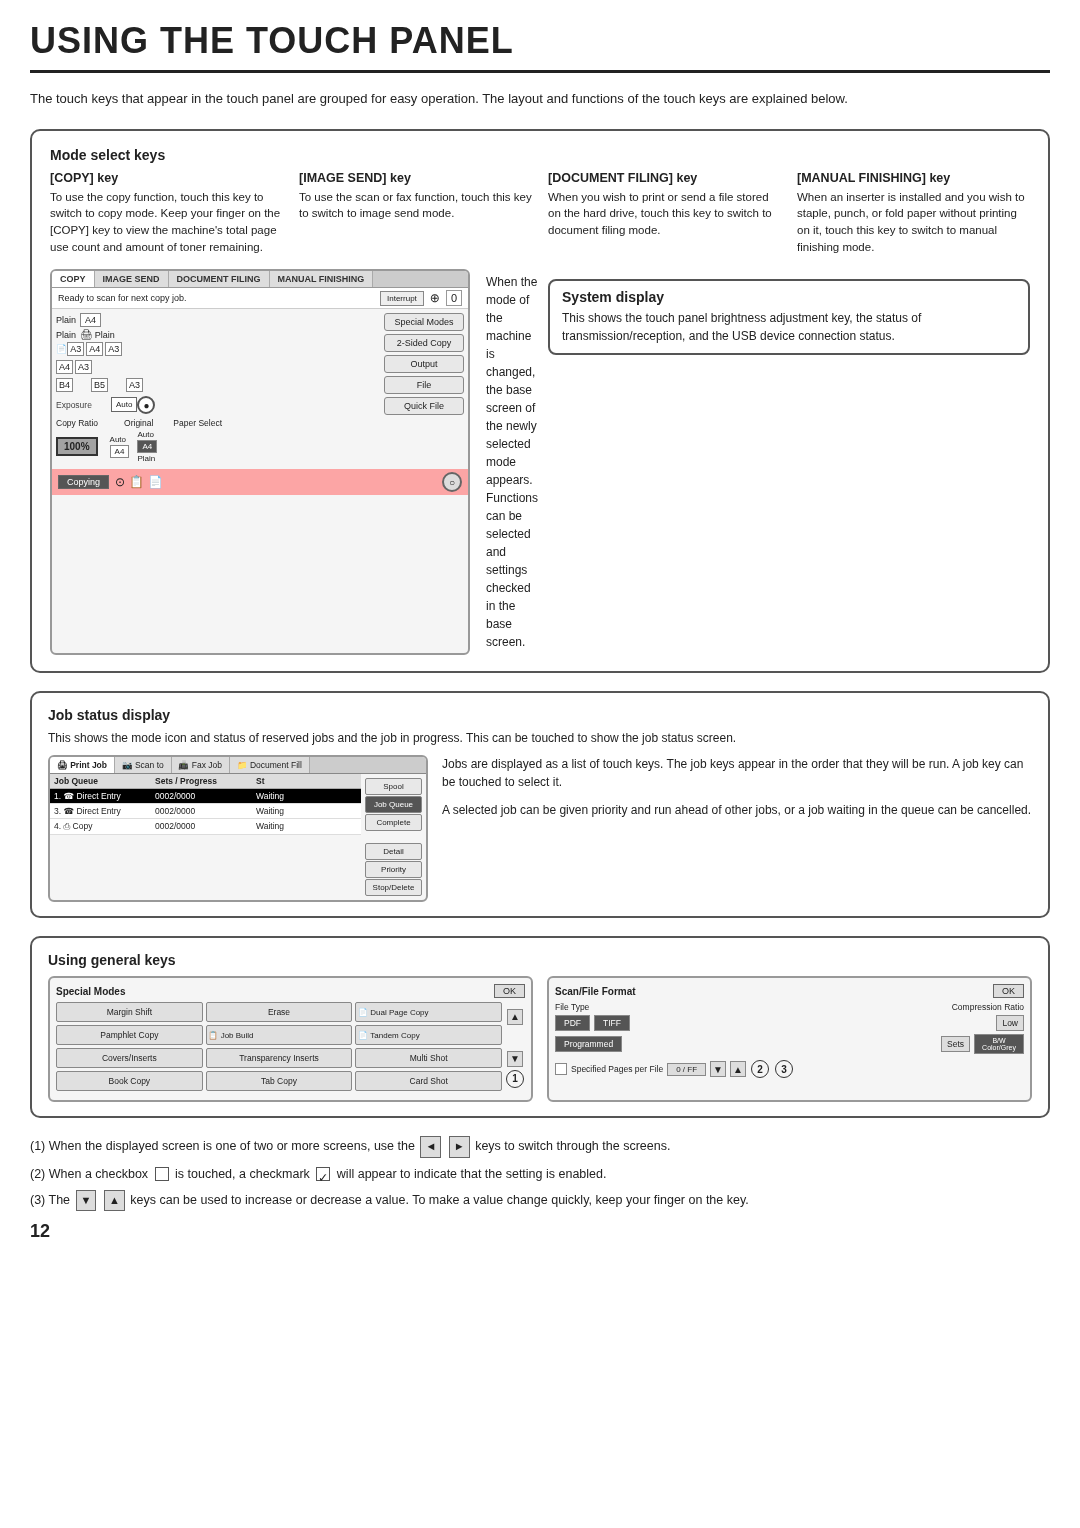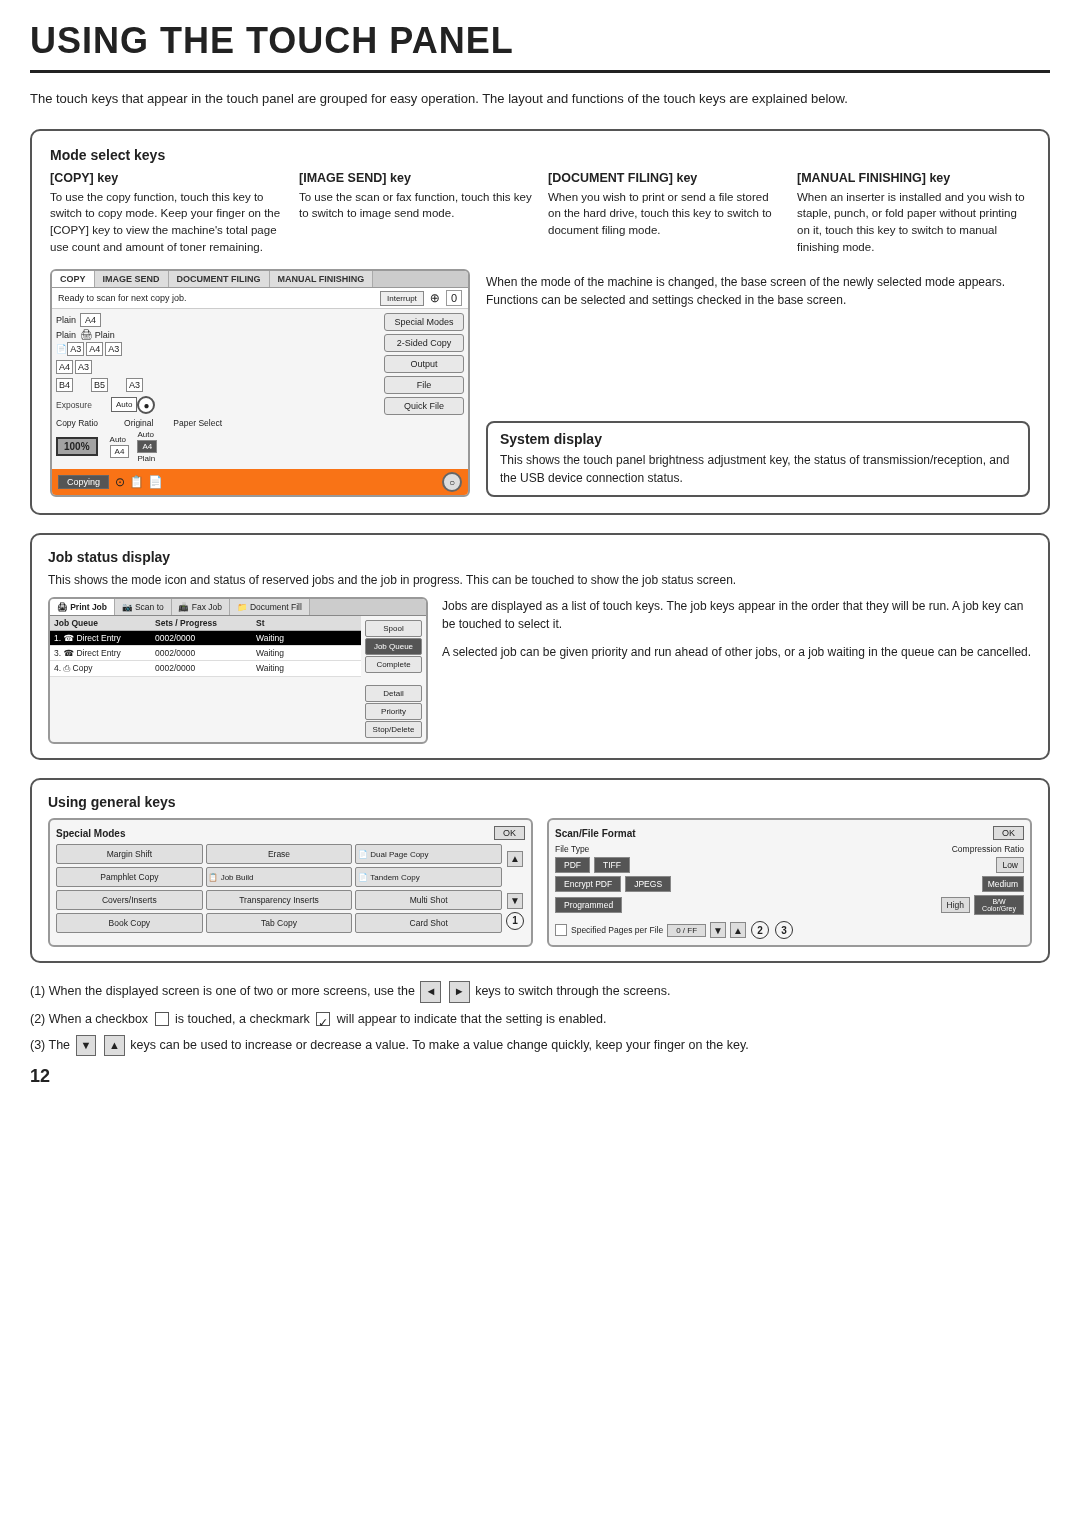--- a/index.html
+++ b/index.html
@@ -125,21 +125,21 @@
       align-items: center;
       margin-bottom: 2px;
       font-size: 9px;
     }
     .tp-label {
       width: 55px;
       font-size: 8.5px;
       color: #444;
     }
     .tp-bottom-bar {
-      background: #f97316;
+      background: #fca5a5;
       padding: 3px 6px;
       display: flex;
       align-items: center;
       gap: 6px;
       font-size: 9px;
     }
     .tp-copy-indicator {
       border: 1px solid #666;
       background: #555;
       color: #fff;
@@ -169,21 +169,21 @@
       border-radius: 8px;
       padding: 8px 12px;
       margin-top: 10px;
       align-self: flex-start;
     }
     .system-display-box .section-title {
       margin-bottom: 4px;
     }
     .touch-panel-right {
       display: flex;
-      flex-direction: column;
+      flex-direction: row;
       gap: 10px;
       flex: 1;
       align-items: flex-end;
     }
     
     .job-status-box {
       border: 2px solid #555;
       border-radius: 10px;
       padding: 14px 16px;
       margin-bottom: 18px;
@@ -620,29 +620,23 @@
         <span>File Type</span>
         <span>Compression Ratio</span>
       </div>
       <div style="display:flex;gap:4px;margin-bottom:3px;align-items:center;">
         <div class="gk-file-btn">PDF</div>
         <div class="gk-file-btn">TIFF</div>
         <div style="flex:1;"></div>
         <div class="gk-compress-btn">Low</div>
       </div>
       <div style="display:flex;gap:4px;margin-bottom:3px;align-items:center;">
-        <div class="gk-file-btn">Encrypt PDF</div>
-        <div class="gk-file-btn">JPEGS</div>
-        <div style="flex:1;"></div>
-        <div class="gk-compress-btn active">Medium</div>
-      </div>
-      <div style="display:flex;gap:4px;margin-bottom:3px;align-items:center;">
         <div class="gk-file-btn">Programmed</div>
         <div style="flex:1;"></div>
-        <div class="gk-compress-btn">High</div>
+        <div class="gk-compress-btn">Sets</div>
         <div class="gk-compress-btn" style="background:#555;color:#fff;width:50px;text-align:center;font-size:7px;">B/W Color/Grey</div>
       </div>
       <div style="display:flex;align-items:center;gap:4px;margin-top:6px;">
         <div style="width:12px;height:12px;border:1px solid #888;background:#fff;display:inline-block;"></div>
         <span style="font-size:8.5px;">Specified Pages per File</span>
         <div style="border:1px solid #888;background:#ddd;padding:1px 8px;font-size:8px;">0 / FF</div>
         <div class="gk-arrow">▼</div>
         <div class="gk-arrow">▲</div>
         <div class="circled-num">2</div>
         <div class="circled-num">3</div>

